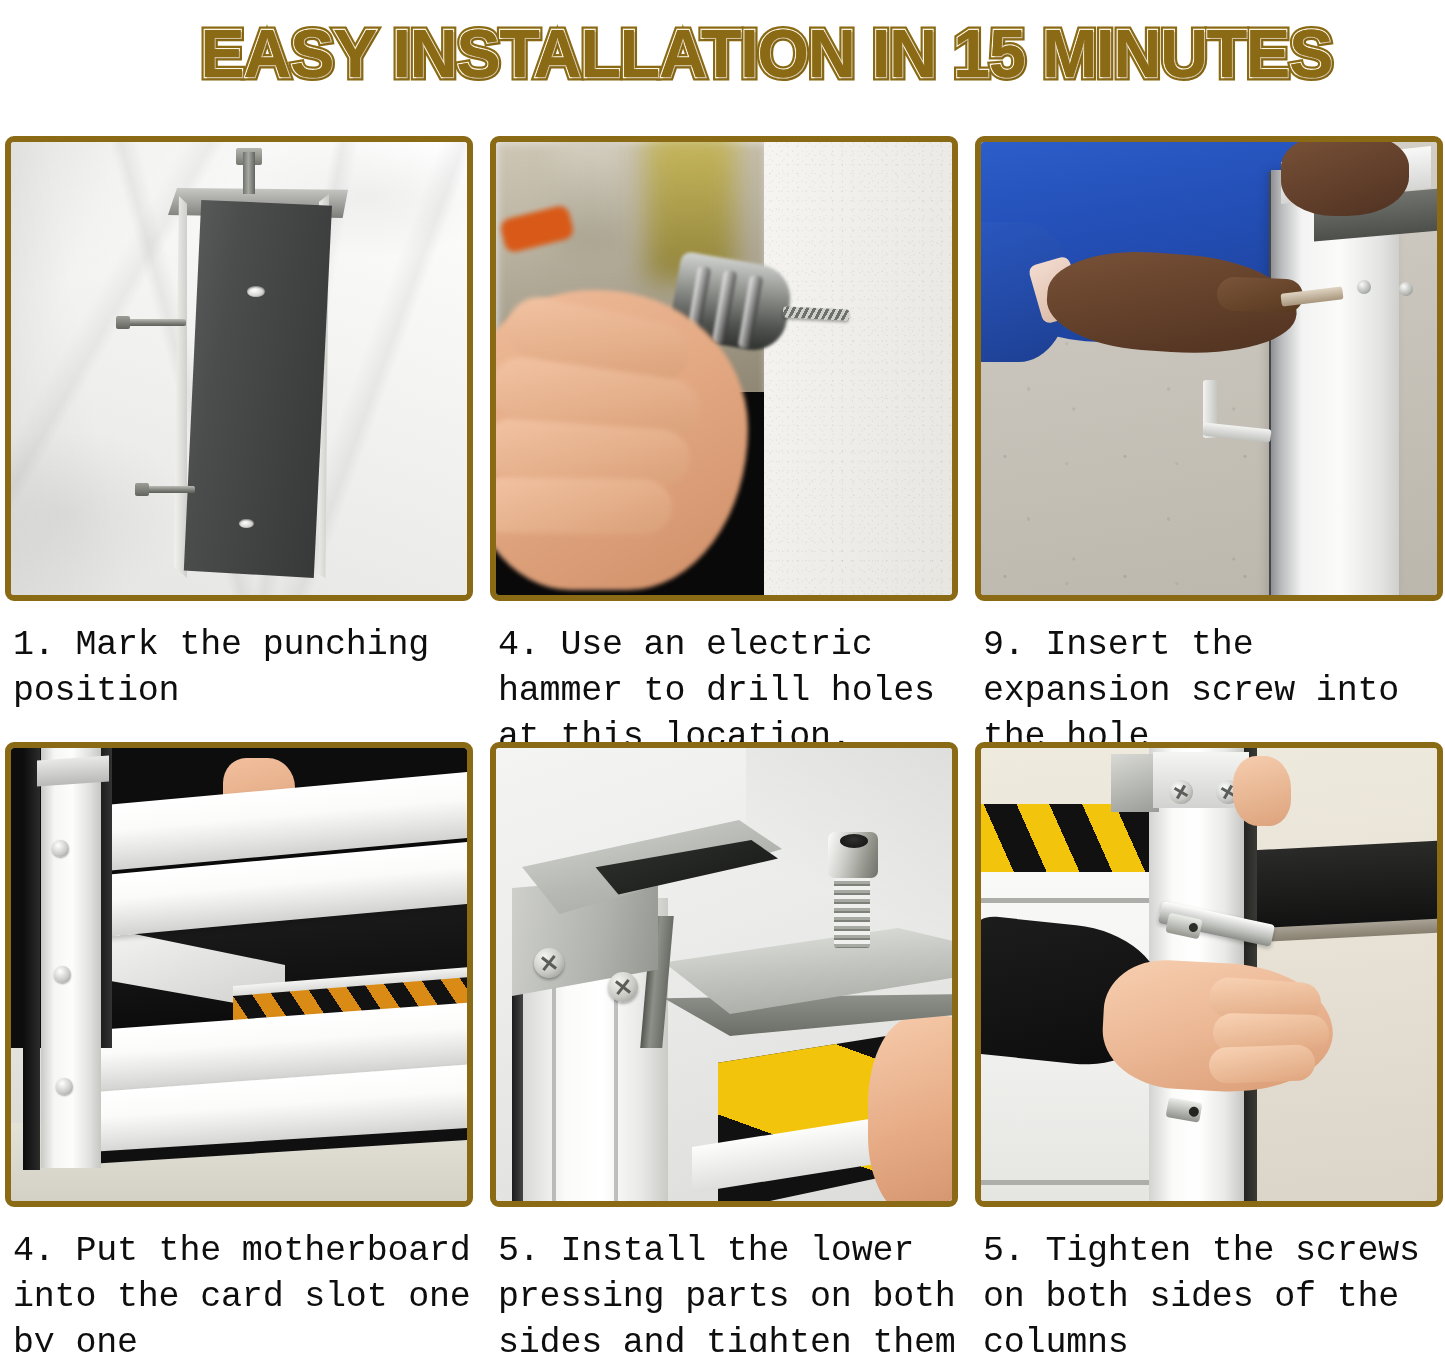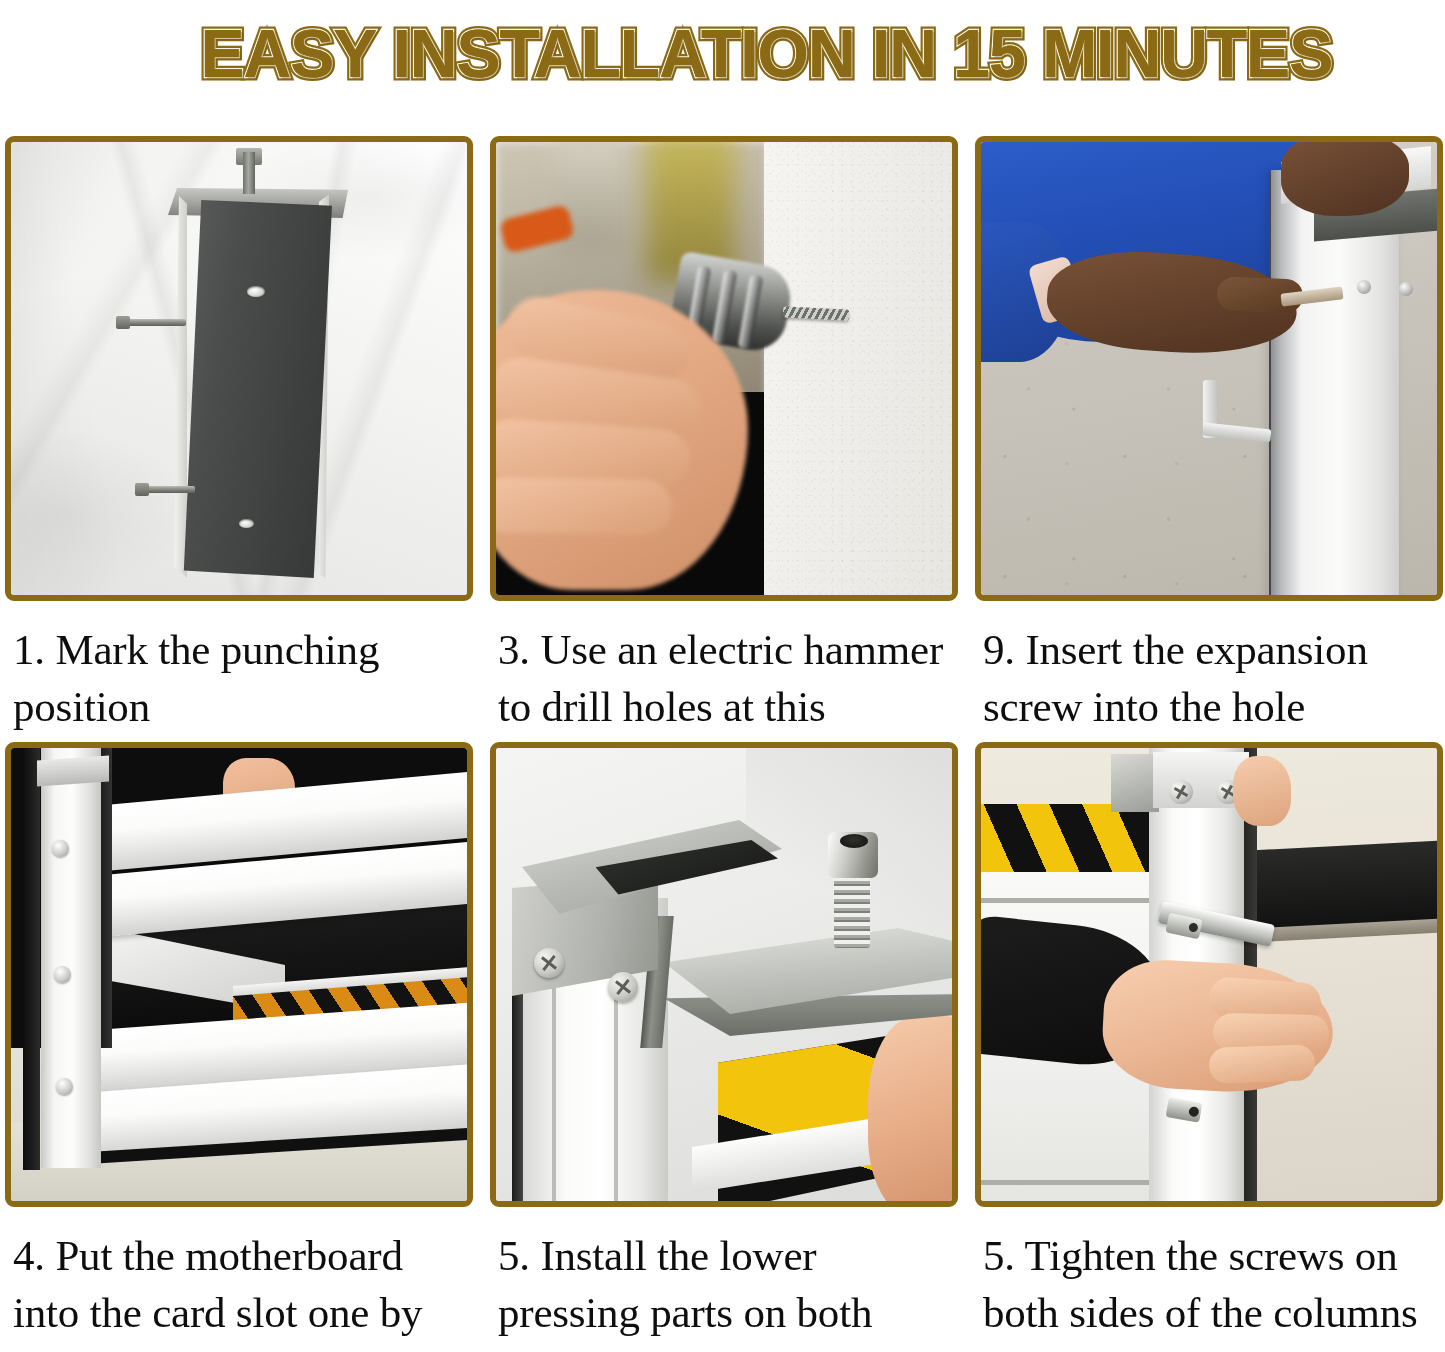--- a/index.html
+++ b/index.html
@@ -83,22 +83,22 @@
     left: 0; top: 0;
     width: 100%;
     height: 100%;
     overflow: hidden;
   }
 
   .caption {
     position: absolute;
     left: 8px;
     width: 458px;
-    font-family: Liberation Serif, serif;
-    font-size: 43px;
+    font-family: Liberation Mono, monospace;
+    font-size: 35px;
     line-height: 1.32;
     color: #0e0e0e;
     letter-spacing: -0.2px;
   }
 
   
   .cloth {
     position: absolute; inset: 0;
     background:
       linear-gradient(112deg, rgba(0,0,0,0.05) 0%, rgba(0,0,0,0) 18%),
@@ -885,21 +885,21 @@
           <div class="p2-chuck-ring p2-cr2"></div>
           <div class="p2-chuck-ring p2-cr3"></div>
           <div class="p2-bit"></div>
           <div class="p2-hand"></div>
           <div class="p2-finger p2-f1"></div>
           <div class="p2-finger p2-f2"></div>
           <div class="p2-finger p2-f3"></div>
           <div class="p2-finger p2-f4"></div>
         </div>
       </div>
-      <div class="caption" style="top:486px;">3. Use an electric hammer to drill holes at this location.</div>
+      <div class="caption" style="top:486px;">4. Use an electric hammer to drill holes at this location.</div>
     </div>
 
     <div class="cell" style="left:975px; top:136px; width:468px; height:580px;">
       <div class="photo-frame">
         <div class="photo">
           <div class="p3-floor"></div>
           <div class="p3-shirt"></div>
           <div class="p3-shirt2"></div>
           <div class="p3-cuff"></div>
           <div class="p3-col-dark"></div>

